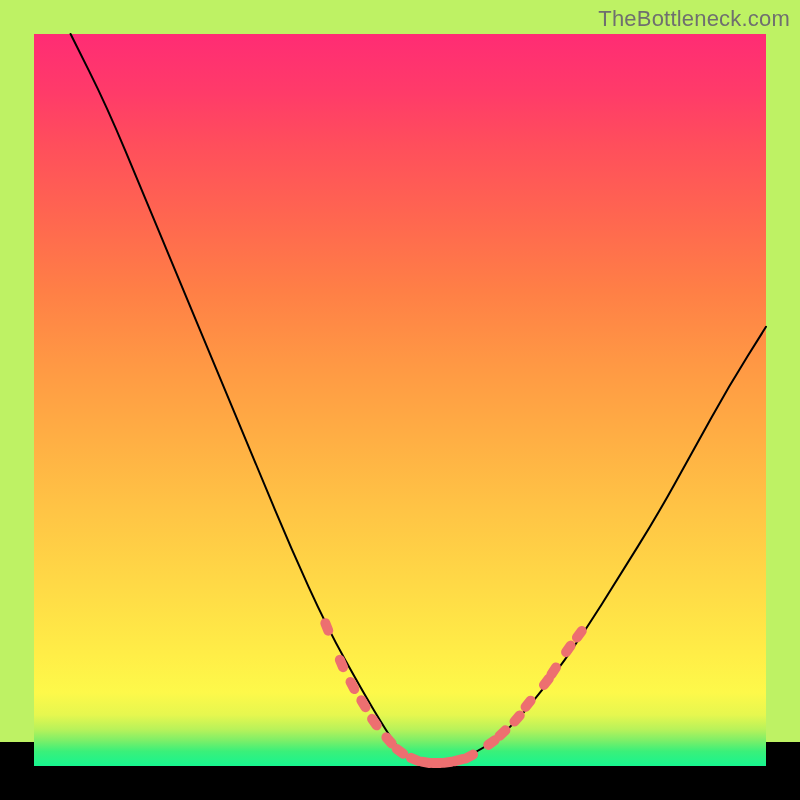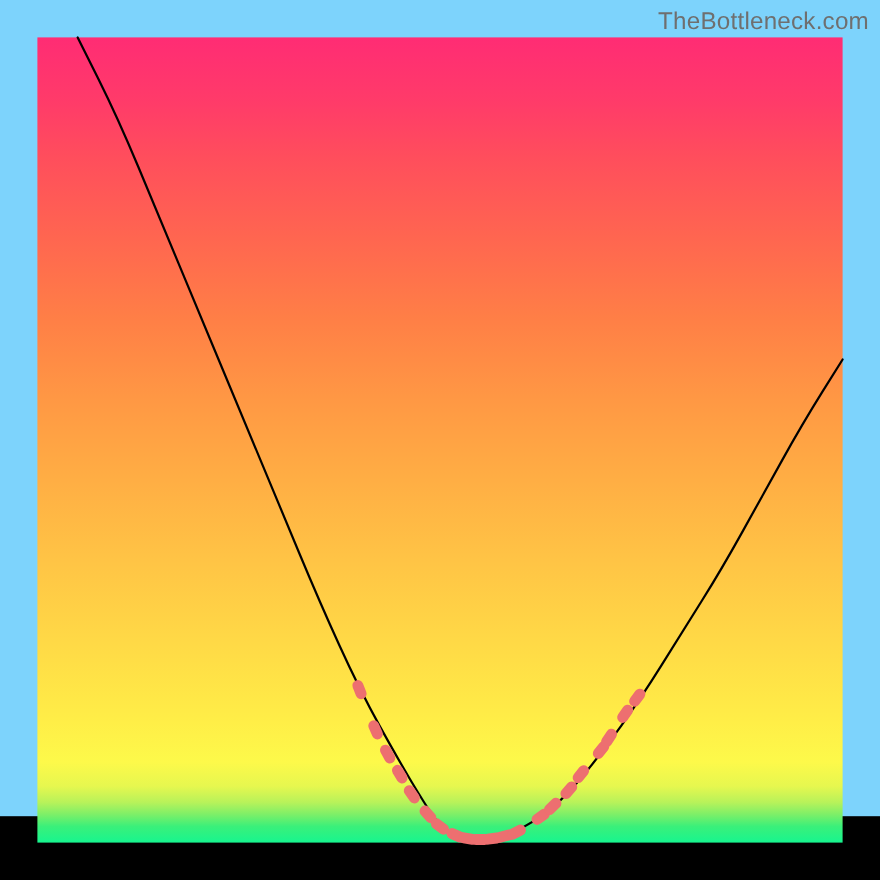--- a/index.html
+++ b/index.html
@@ -10,21 +10,21 @@
     background: #000;
     overflow: hidden;
     font-family: Arial, Helvetica, sans-serif;
   }
   .frame {
     position: absolute;
     left: 0;
     top: 0;
     width: 800px;
     height: 742px;
-    background: #7dd3fc;
+    background: #bef264;
   }
   .plot-area {
     position: absolute;
     left: 34px;
     top: 34px;
     width: 732px;
     height: 732px;
     
     background: linear-gradient(
       to top,

